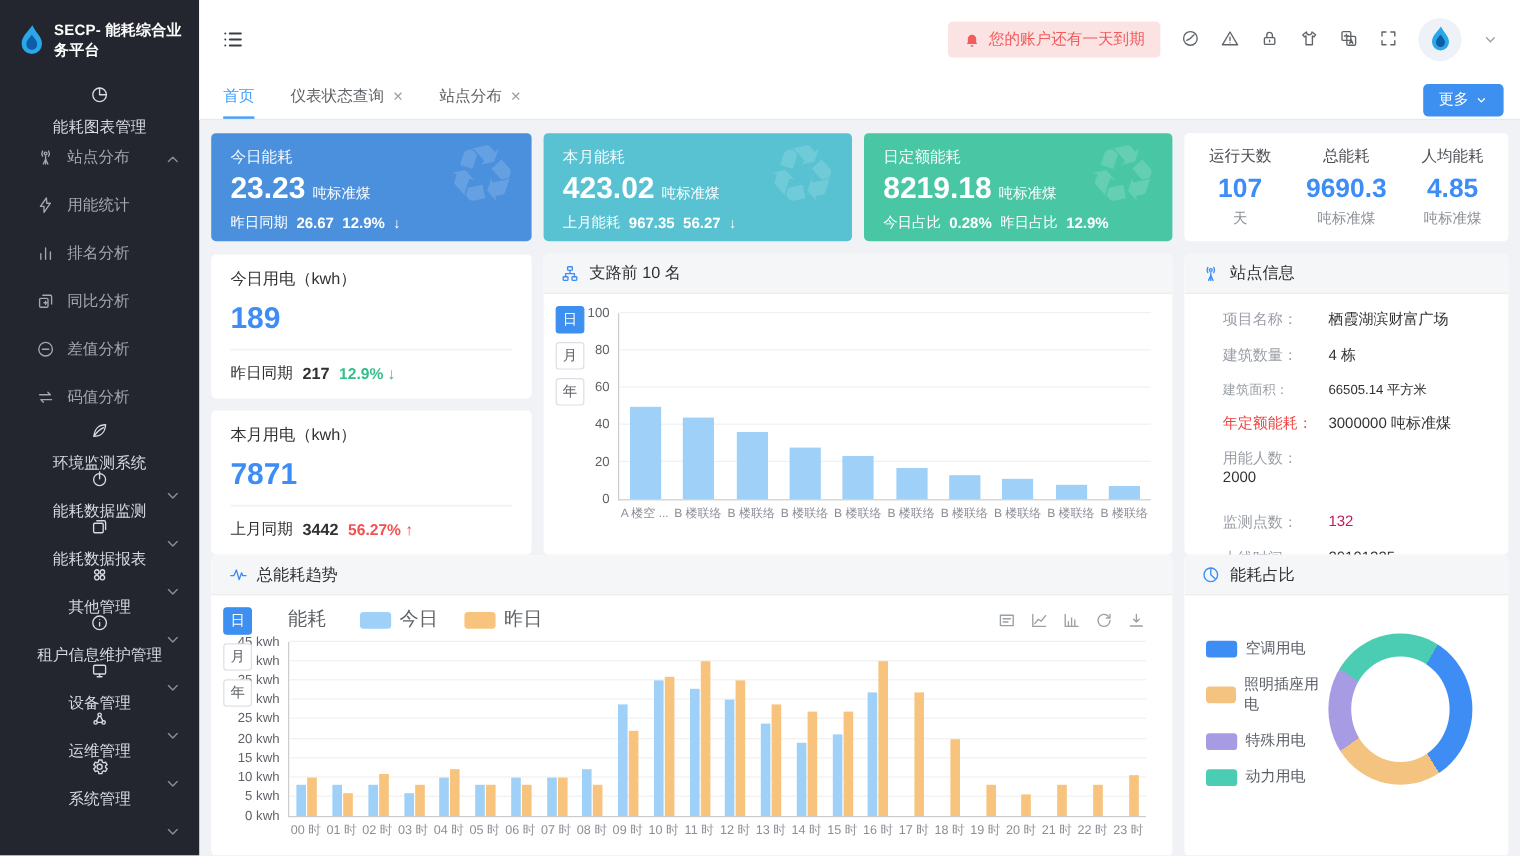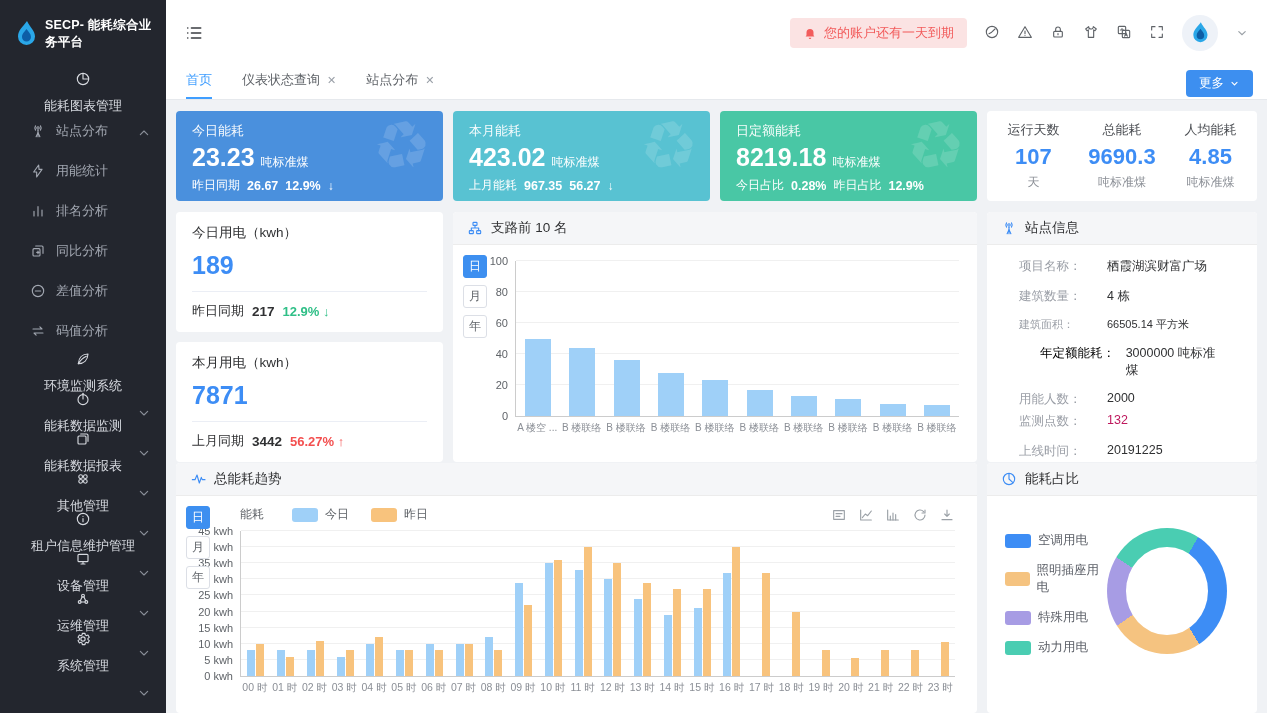--- a/index.html
+++ b/index.html
@@ -73,21 +73,21 @@
   .gline { position:absolute; left:0; right:0; height:1px; background:#f0f0f0; }
   .ytick { position:absolute; right:100%; margin-right:8px; transform:translateY(50%); font-size:11px; color:#5f6368; white-space:nowrap; }
   .bars { position:absolute; inset:0; display:flex; align-items:flex-end; justify-content:space-around; }
   .bbar { width:26px; background:#9fd0f8; }
   .xlabels { display:flex; justify-content:space-around; font-size:10px; color:#8b8f96; margin-top:4px; }
   .xlabels span { flex:1; text-align:center; white-space:nowrap; overflow:hidden; }
 
   .branch-plot-wrap { margin:16px 18px 0 62px; }
   .branch-plot { height:156px; }
 
-  .trend-head { display:flex; align-items:center; padding:10px 22px 0 64px; font-size:12px; color:#5f6368;text-align:right; }
+  .trend-head { display:flex; align-items:center; padding:10px 22px 0 64px; font-size:16px; color:#5f6368;text-align:right; }
   .axis-name { margin-right:28px; }
   .legend { display:flex; gap:22px; align-items:center; }
   .legend-item { display:flex; align-items:center; gap:7px; cursor:pointer; }
   .chip { width:26px; height:14px; border-radius:3px; }
   .toolbar { margin-left:auto; display:flex; gap:11px; color:#9aa0a6; }
   .toolbar .ic { cursor:pointer; }
   .trend-plot-wrap { margin:8px 22px 0 64px; }
   .trend-plot { height:146px; }
   .tgroup { flex:1; display:flex; align-items:flex-end; justify-content:center; gap:1px; height:100%; }
   .tbar { width:8px; }
@@ -541,24 +541,24 @@
    </div>
             <div style="display:flex;margin-bottom:12.5px;font-size:12.5px;">
      <span style="width:88px;color:#9a9ea6;">建筑数量：</span>
      <span style="color:#303133;">4 栋</span>
    </div>
             <div style="display:flex;margin-bottom:12.5px;font-size:11px;">
      <span style="width:88px;color:#9a9ea6;">建筑面积：</span>
      <span style="color:#303133;">66505.14 平方米</span>
    </div>
             <div style="display:flex;margin-bottom:12.5px;font-size:12.5px;">
-     <span style="width:88px;color:#000000;margin-left:21px;">年定额能耗：</span>
+     <span style="width:88px;color:#ef4444;">年定额能耗：</span>
      <span style="color:#303133;">3000000 吨标准煤</span>
    </div>
-            <div style="display:flex;margin-bottom:5px;font-size:12.5px;">
+            <div style="display:flex;margin-bottom:22px;font-size:12.5px;flex-direction:column;">
      <span style="width:88px;color:#9a9ea6;">用能人数：</span>
      <span style="color:#303133;">2000</span>
    </div>
             <div style="display:flex;margin-bottom:12.5px;font-size:12.5px;">
      <span style="width:88px;color:#9a9ea6;">监测点数：</span>
      <span style="color:#be185d;">132</span>
    </div>
             <div style="display:flex;margin-bottom:12.5px;font-size:12.5px;">
      <span style="width:88px;color:#9a9ea6;">上线时间：</span>
      <span style="color:#303133;">20191225</span>

